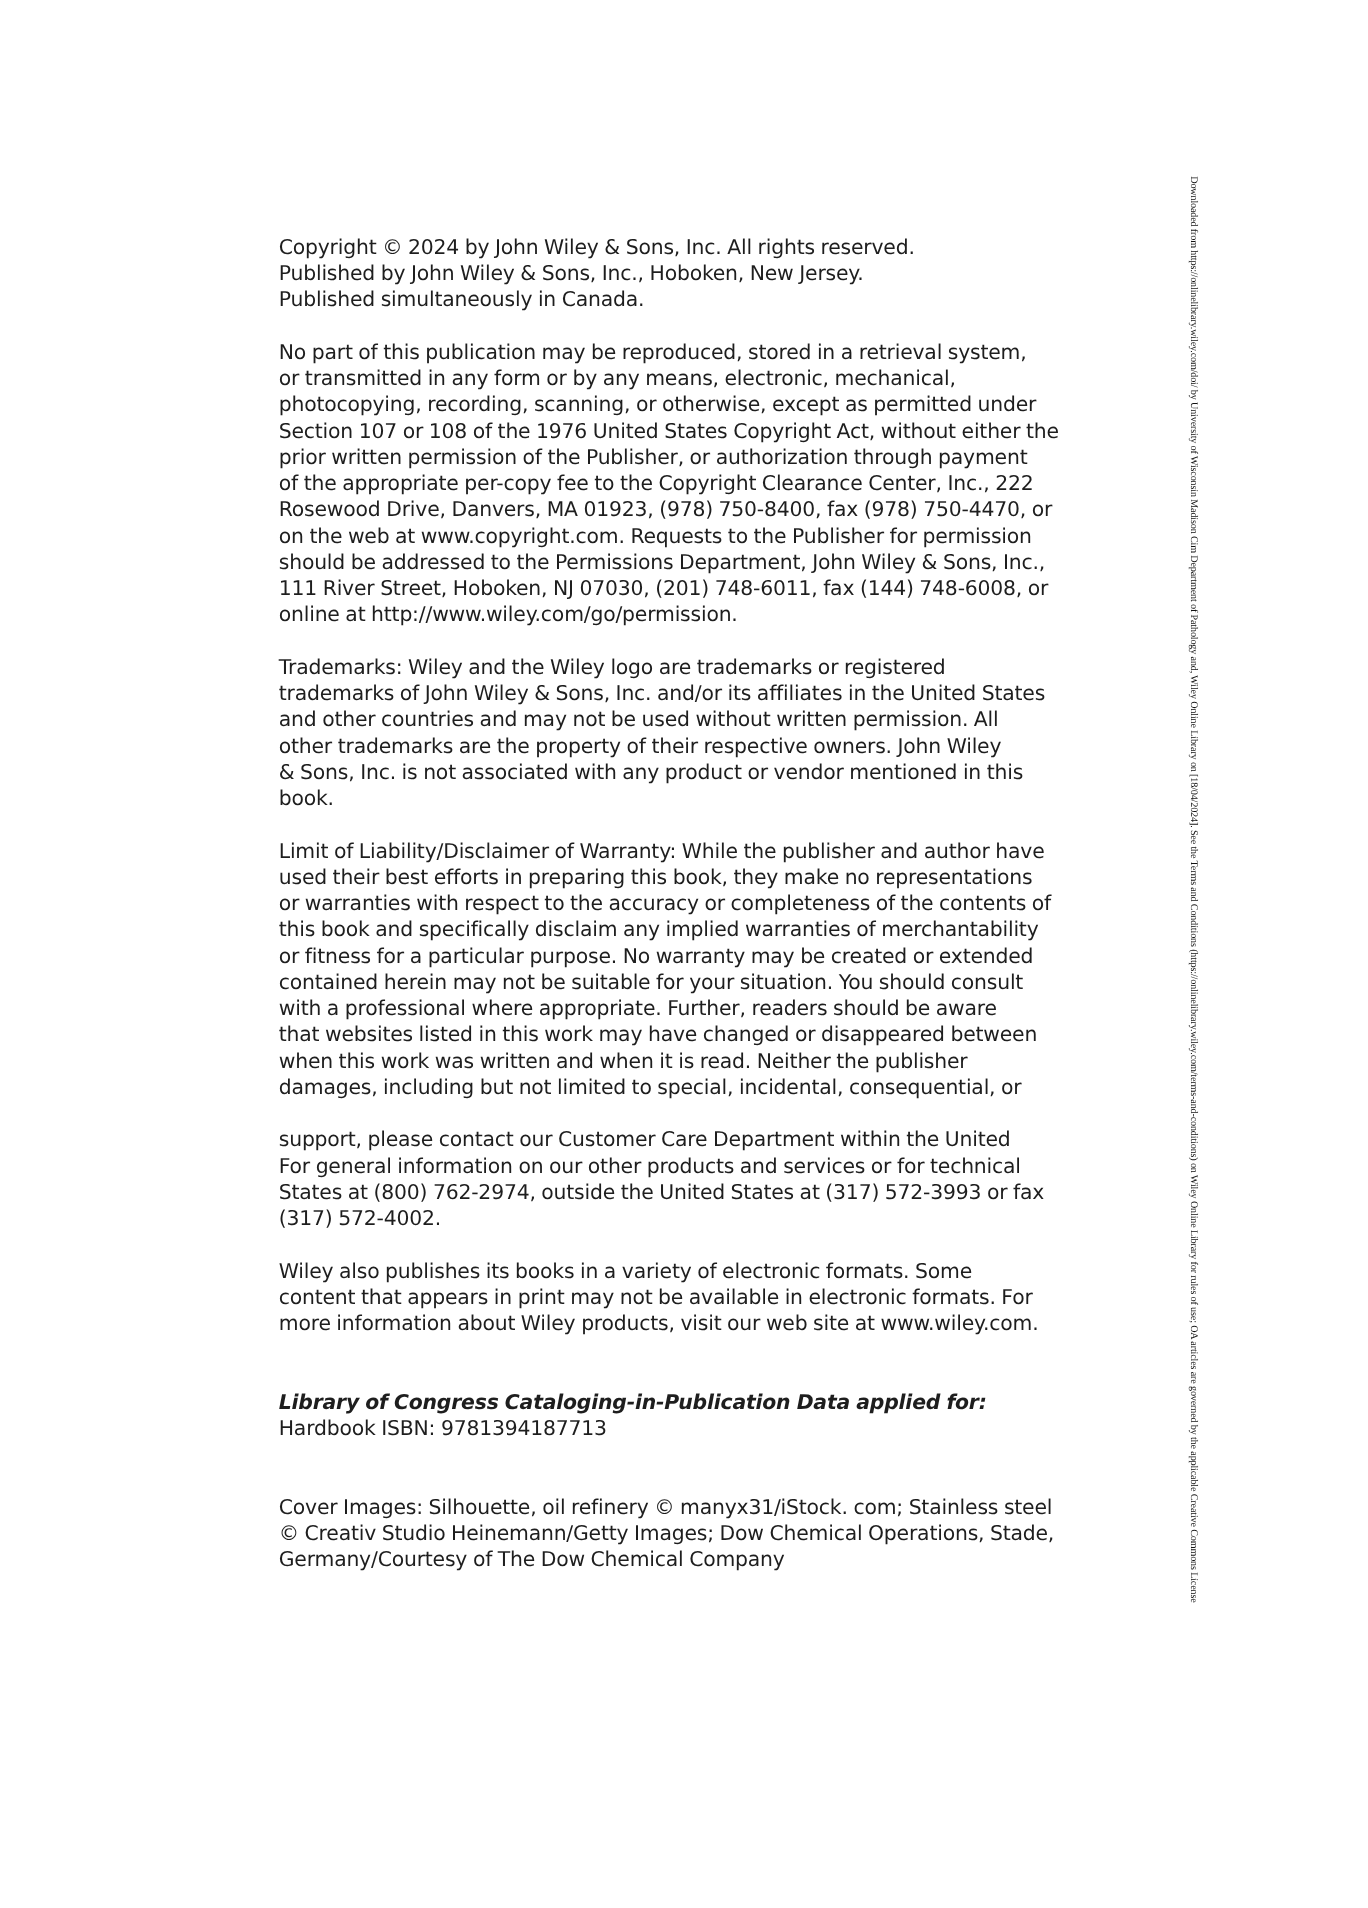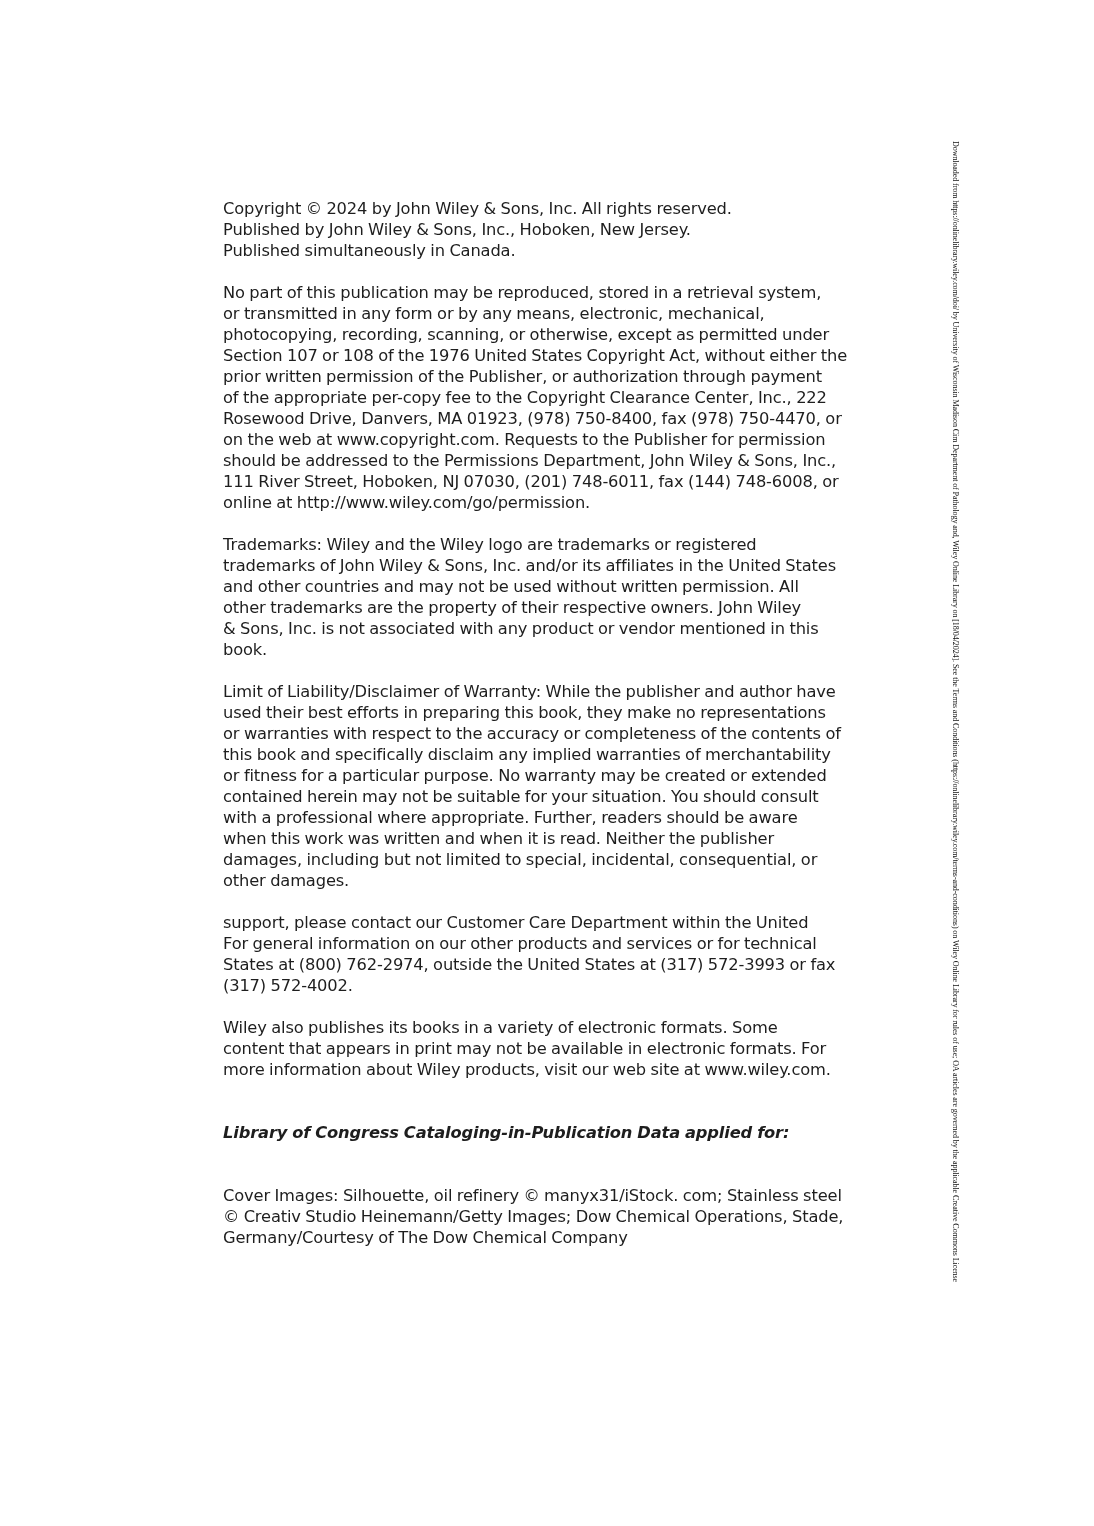--- a/index.html
+++ b/index.html
@@ -19,21 +19,21 @@
       position: absolute;
       left: 0;
       top: 0;
       width: 1094px;
       height: 1526px;
       background: #ffffff;
     }
     .content {
       position: absolute;
       left: 223px;
-      top: 198px;
+      top: 187px;
       width: 660px;
       font-size: 16.3px;
       line-height: 21px;
       letter-spacing: -0.15px;
       word-spacing: -0.5px;
     }
     .para {
       margin: 0;
       white-space: nowrap;
     }
@@ -118,23 +118,23 @@
     <div class="gap"></div>
 
     <div class="para">
       <span class="line">Limit of Liability/Disclaimer of Warranty: While the publisher and author have</span>
       <span class="line">used their best efforts in preparing this book, they make no representations</span>
       <span class="line">or warranties with respect to the accuracy or completeness of the contents of</span>
       <span class="line">this book and specifically disclaim any implied warranties of merchantability</span>
       <span class="line">or fitness for a particular purpose.  No warranty may be created or extended</span>
       <span class="line">contained herein may not be suitable for your situation.  You should consult</span>
       <span class="line">with a professional where appropriate. Further, readers should be aware</span>
+      <span class="line">that websites listed in this work may have changed or disappeared between</span>
       <span class="line">when this work was written and when it is read. Neither the publisher</span>
       <span class="line">damages, including but not limited to special, incidental, consequential, or</span>
-      <span class="line">other damages.</span>
     </div>
 
     <div class="gap"></div>
 
     <div class="para">
       <span class="line">support, please contact our Customer Care Department within the United</span>
       <span class="line">For general information on our other products and services or for technical</span>
       <span class="line">States at (800) 762-2974, outside the United States at (317) 572-3993 or fax</span>
       <span class="line">(317) 572-4002.</span>
     </div>
@@ -144,20 +144,21 @@
     <div class="para">
       <span class="line">Wiley also publishes its books in a variety of electronic formats. Some</span>
       <span class="line">content that appears in print may not be available in electronic formats. For</span>
       <span class="line">more information about Wiley products, visit our web site at www.wiley.com.</span>
     </div>
 
     <div class="gap2"></div>
 
     <div class="para">
       <span class="lccn-title">Library of Congress Cataloging-in-Publication Data applied for:</span>
+      <span class="line">Hardbook ISBN: 9781394187713</span>
     </div>
 
     <div class="gap2"></div>
 
     <div class="para">
       <span class="line">Cover Images: Silhouette, oil refinery © manyx31/iStock. com; Stainless steel</span>
       <span class="line">© Creativ Studio Heinemann/Getty Images; Dow Chemical Operations, Stade,</span>
       <span class="line">Germany/Courtesy of The Dow Chemical Company</span>
     </div>
 

